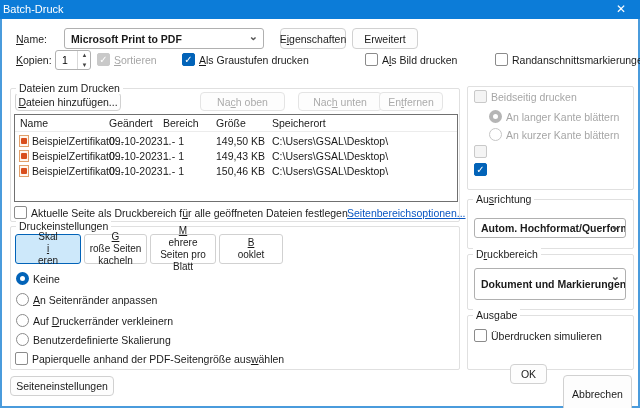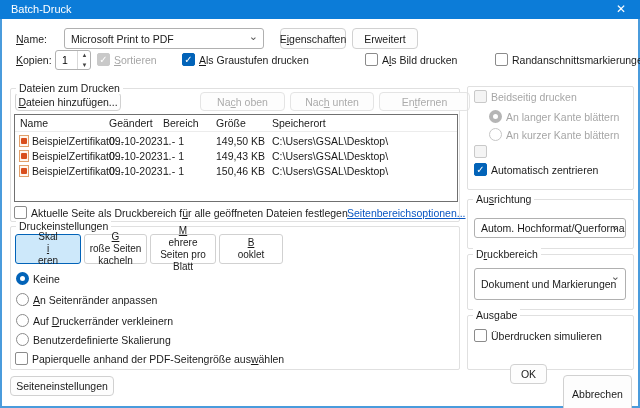--- a/index.html
+++ b/index.html
@@ -1,32 +1,32 @@
 <!DOCTYPE html>
 <html><head>
 <meta charset="utf-8">
 <style>
   * { margin:0; padding:0; box-sizing:border-box; font-family:"Liberation Sans", sans-serif; }
   html,body { width:640px; height:408px; }
   body { position:relative; background:#cfe4f5; overflow:hidden; }
   .dialog { position:absolute; inset:0; background:#ffffff; border:2px solid #4a9bdc; }
   .titlebar { position:absolute; left:-2px; top:-2px; width:640px; height:19px; background:#0c7cd8; color:#fff; }
-  .titlebar .title { position:absolute; left:11px; top:3px; font-size:11px; }
+  .titlebar .title { position:absolute; left:3px; top:3px; font-size:11px; }
   .titlebar .close { position:absolute; right:14px; top:2px; font-size:12px; cursor:pointer; }
 
   .lbl { position:absolute; font-size:10.5px; color:#1b1b1b; white-space:nowrap; }
   .lbl.disabled { color:#a6a6a6; }
   .mn { text-decoration:underline; }
 
   .btn { position:absolute; font-size:10.5px; color:#1b1b1b; background:#fdfdfd; border:1px solid #d1d1d1;
          border-radius:4px; display:flex; align-items:center; justify-content:center; white-space:nowrap; cursor:pointer; }
   .btn.disabled { color:#ababab; border-color:#e4e4e4; cursor:default; }
 
   .combo { position:absolute; background:#fff; border:1px solid #b0b0b0; border-radius:3px; font-size:10.5px;
-           color:#1b1b1b; display:flex; align-items:center; padding:0 18px 0 6px; white-space:nowrap; overflow:hidden; cursor:pointer; }
+           color:#1b1b1b; display:flex; align-items:center; padding:0 18px 0 6px; white-space:nowrap; overflow:hidden; cursor:pointer;font-weight:bold; }
   .combo .chev { position:absolute; right:5px; top:1px; color:#555; font-size:11px; }
 
   .cb { position:absolute; width:13px; height:13px; border:1px solid #8b8b8b; border-radius:2px; background:#fff; cursor:pointer; }
   .cb .tick { display:none; }
   .cb.checked { background:#0263b8; border-color:#0263b8; }
   .cb.checked .tick { display:block; color:#fff; font-size:10px; line-height:11px; text-align:center; }
   .cb.disabled { border-color:#c9c9c9; background:#f4f4f4; cursor:default; }
   .cb.disabled.checked { background:#c9c9c9; border-color:#c9c9c9; }
 
   .radio { position:absolute; width:13px; height:13px; border:1px solid #8b8b8b; border-radius:50%; background:#fff; cursor:pointer; }
@@ -105,24 +105,24 @@
 
   <div class="group" style="left:8px;top:86px;width:450px;height:134px"></div>
   <span class="gtitle" style="left:14px;top:80px">Dateien zum Drucken</span>
 
   <div class="btn" style="left:13px;top:90px;width:106px;height:19px">
     <span><span class="mn">D</span>ateien hinzufügen...</span>
   </div>
   <div class="btn disabled" style="left:198px;top:90px;width:85px;height:19px">
     <span>Na<span class="mn">c</span>h oben</span>
   </div>
-  <div class="btn disabled" style="left:288px;top:90px;width:84px;height:19px">
+  <div class="btn disabled" style="left:296px;top:90px;width:84px;height:19px">
     <span>Nac<span class="mn">h</span> unten</span>
   </div>
-  <div class="btn disabled" style="left:377px;top:90px;width:91px;height:19px">
+  <div class="btn disabled" style="left:377px;top:90px;width:64px;height:19px">
     <span>En<span class="mn">t</span>fernen</span>
   </div>
 
   <div class="list">
     <div class="lhead">
       <span class="hcell" style="left:5px">Name</span>
       <span class="hcell" style="left:94px">Geändert</span>
       <span class="hcell" style="left:148px">Bereich</span>
       <span class="hcell" style="left:201px">Größe</span>
       <span class="hcell" style="left:257px">Speicherort</span>
@@ -194,21 +194,20 @@
   <span class="cb disabled" style="left:472px;top:88px"></span>
   <span class="lbl disabled" style="left:489px;top:89px">Beidseitig drucken</span>
   <span class="radio disabled checked" style="left:487px;top:108px"></span>
   <span class="lbl disabled" style="left:504px;top:109px">An langer Kante blättern</span>
   <span class="radio disabled" style="left:487px;top:126px"></span>
   <span class="lbl disabled" style="left:504px;top:127px">An kurzer Kante blättern</span>
   <span class="cb disabled" style="left:472px;top:143px"></span>
   <span class="cb checked" style="left:472px;top:161px">
       <span class="tick">✓</span>
     </span>
-  <span class="lbl" style="left:489px;top:162px">Automatisch zentrieren</span>
 
   <div class="group" style="left:465px;top:197px;width:167px;height:50px"></div>
   <span class="gtitle" style="left:471px;top:191px">Au<span class="mn">s</span>richtung</span>
   <div class="combo" style="left:472px;top:216px;width:152px;height:20px">
     <span>Autom. Hochformat/Querforma</span>
     <span class="chev">⌄</span>
   </div>
 
   <div class="group" style="left:465px;top:252px;width:167px;height:56px"></div>
   <span class="gtitle" style="left:471px;top:246px">D<span class="mn">r</span>uckbereich</span>

